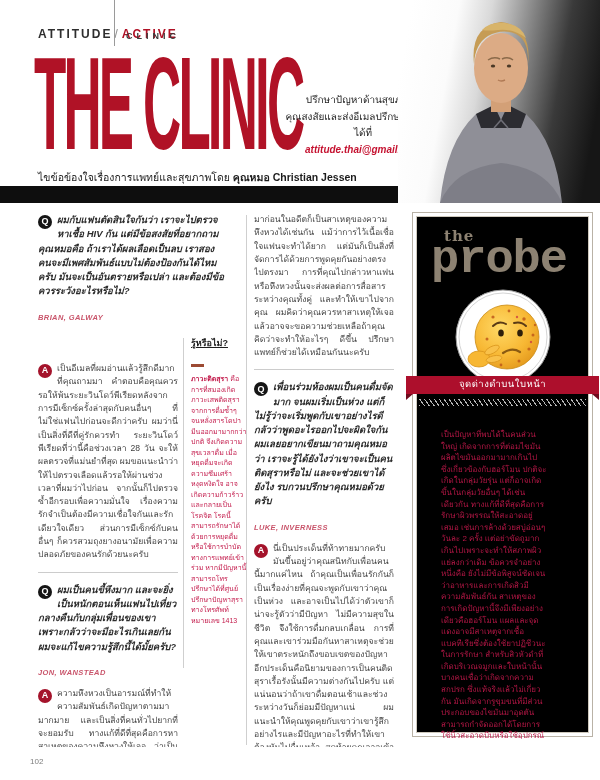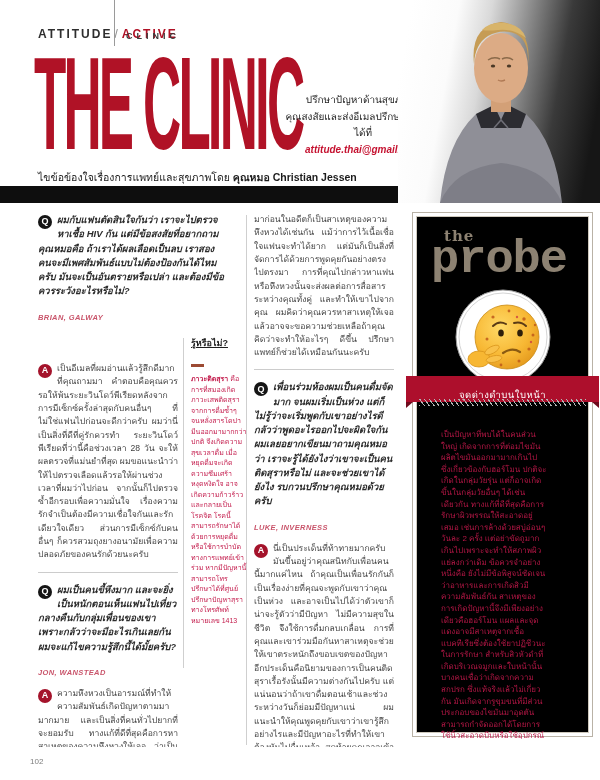--- a/index.html
+++ b/index.html
@@ -59,22 +59,22 @@
   
   .probe-box{position:absolute;left:412px;top:212px;width:181px;height:525px;box-sizing:border-box;
              border:1px solid #b9b2a6;background:#000000;
              box-shadow:inset 0 0 0 3px #ffffff, inset 0 0 0 4px #cfc9bd;}
   .probe-title{padding:14px 0 0 18px;color:#8d8272;}
   .probe-the{display:block;font-family:"DejaVu Serif","Liberation Serif",serif;font-weight:bold;
              font-size:15px;margin:0 0 -9px 13px;letter-spacing:1px;}
   .probe-word{font-family:Liberation Mono, monospace;font-weight:bold;font-size:47px;
               letter-spacing:-1px;line-height:1;}
   .probe-emoji{width:108px;margin:4px auto 0;display:block;}
-  .probe-ribbon{position:absolute;left:-7px;right:-7px;top:163px;height:26px;background:#ad0f2c;color:#ffffff;
-                font-size:9.5px;display:flex;align-items:flex-end;justify-content:center;letter-spacing:.5px;}
+  .probe-ribbon{position:absolute;left:-7px;right:-7px;top:163px;height:18px;background:#ad0f2c;color:#ffffff;
+                font-size:9.5px;display:flex;align-items:flex-start;justify-content:center;letter-spacing:.5px;}
   .probe-ribbon:before,.probe-ribbon:after{content:"";position:absolute;bottom:-6px;border-style:solid;}
   .probe-ribbon:before{left:0;border-width:6px 7px 0 0;border-color:#6f0a1d transparent transparent transparent;}
   .probe-ribbon:after{right:0;border-width:0 7px 6px 0;border-color:transparent transparent transparent #6f0a1d;
                       border-width:6px 0 0 7px;border-color:#6f0a1d transparent transparent transparent;}
   .probe-hatch{position:absolute;left:6px;right:6px;top:186px;height:7px;
                background:repeating-linear-gradient(55deg,#b5b5b5 0 1px,transparent 1px 4px);}
   .probe-text{position:absolute;left:14px;right:31px;top:202px;height:310px;overflow:hidden;
               font-size:8px;line-height:1.45;color:#b81747;margin:14px;}
 
   .page-num{position:absolute;left:30px;top:757px;font-size:8px;color:#7d7d7d;}

